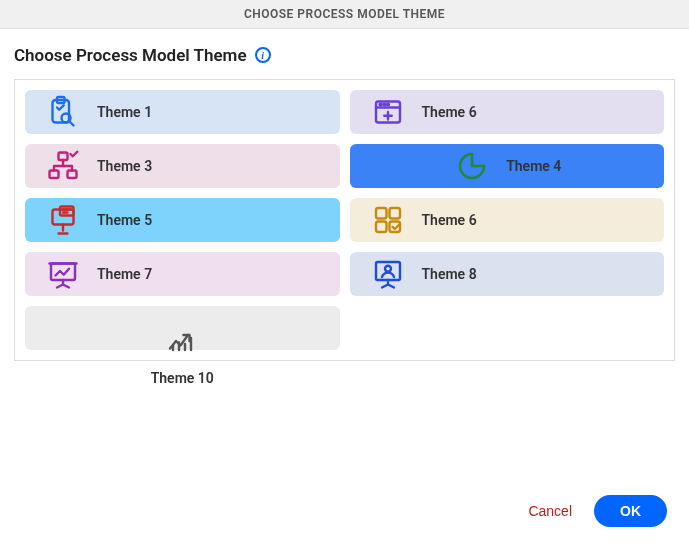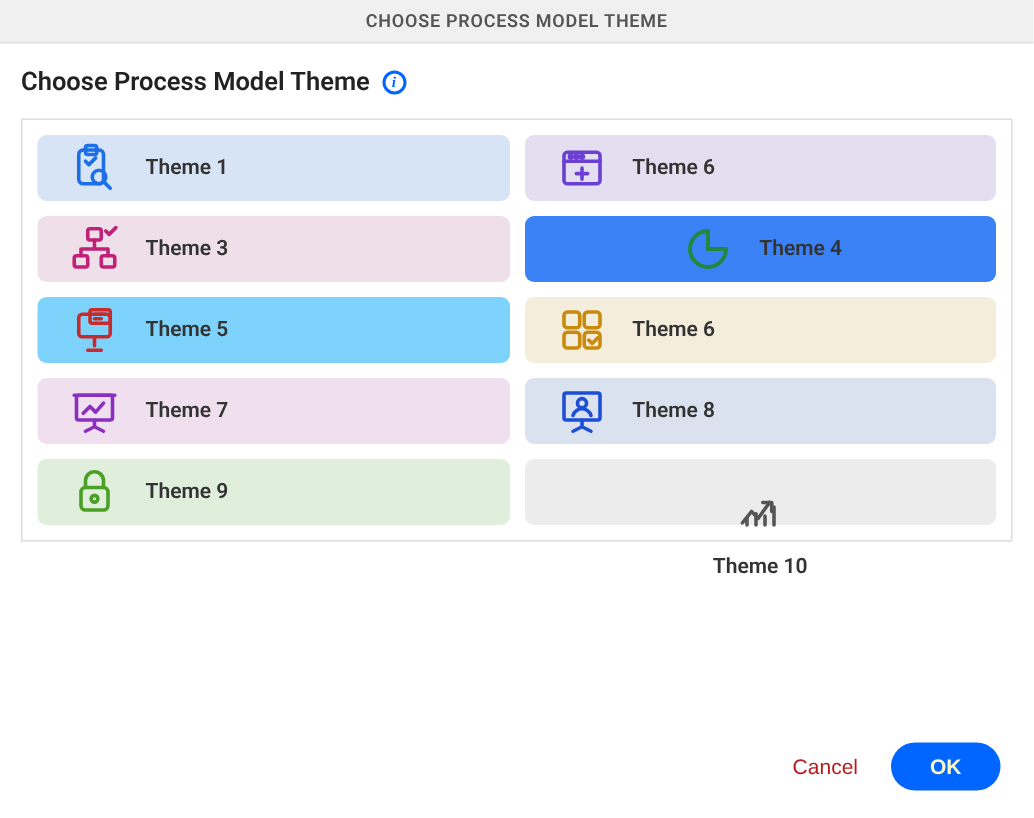--- a/index.html
+++ b/index.html
@@ -214,30 +214,20 @@
           <div class="icon-slot" style="color: rgb(29, 79, 214);">
             <svg viewBox="0 0 48 48" width="36" height="36" fill="none" stroke="currentColor" stroke-width="3.2" stroke-linecap="round" stroke-linejoin="round">
               <rect x="8" y="8" width="32" height="24" rx="2"></rect>
               <circle cx="24" cy="17" r="4"></circle>
               <path d="M16 28c1-4 5-6 8-6s7 2 8 6"></path>
               <path d="M24 32v6M16 42l8-4 8 4"></path>
             </svg>
           </div>
           <span class="label">Theme 8</span>
         </div>
-        <div class="theme-card t9">
-          <div class="icon-slot" style="color: rgb(74, 160, 36);">
-            <svg viewBox="0 0 48 48" width="36" height="36" fill="none" stroke="currentColor" stroke-width="3.2" stroke-linecap="round" stroke-linejoin="round">
-              <rect x="12" y="20" width="24" height="20" rx="4"></rect>
-              <path d="M16 20v-6a8 8 0 0 1 16 0v6"></path>
-              <circle cx="24" cy="30" r="3"></circle>
-            </svg>
-          </div>
-          <span class="label">Theme 9</span>
-        </div>
         <div class="theme-card t10">
           <div class="icon-slot" style="color: rgb(85, 85, 85);">
             <svg viewBox="0 0 48 48" width="36" height="36" fill="none" stroke="currentColor" stroke-width="3.2" stroke-linecap="round" stroke-linejoin="round">
               <path d="M8 38l8-10 6 6 10-14"></path>
               <path d="M26 20h8v8"></path>
               <path d="M12 40v-6M20 40v-10M28 40v-8M36 40v-16"></path>
             </svg>
           </div>
           <span class="label">Theme 10</span>
         </div>

